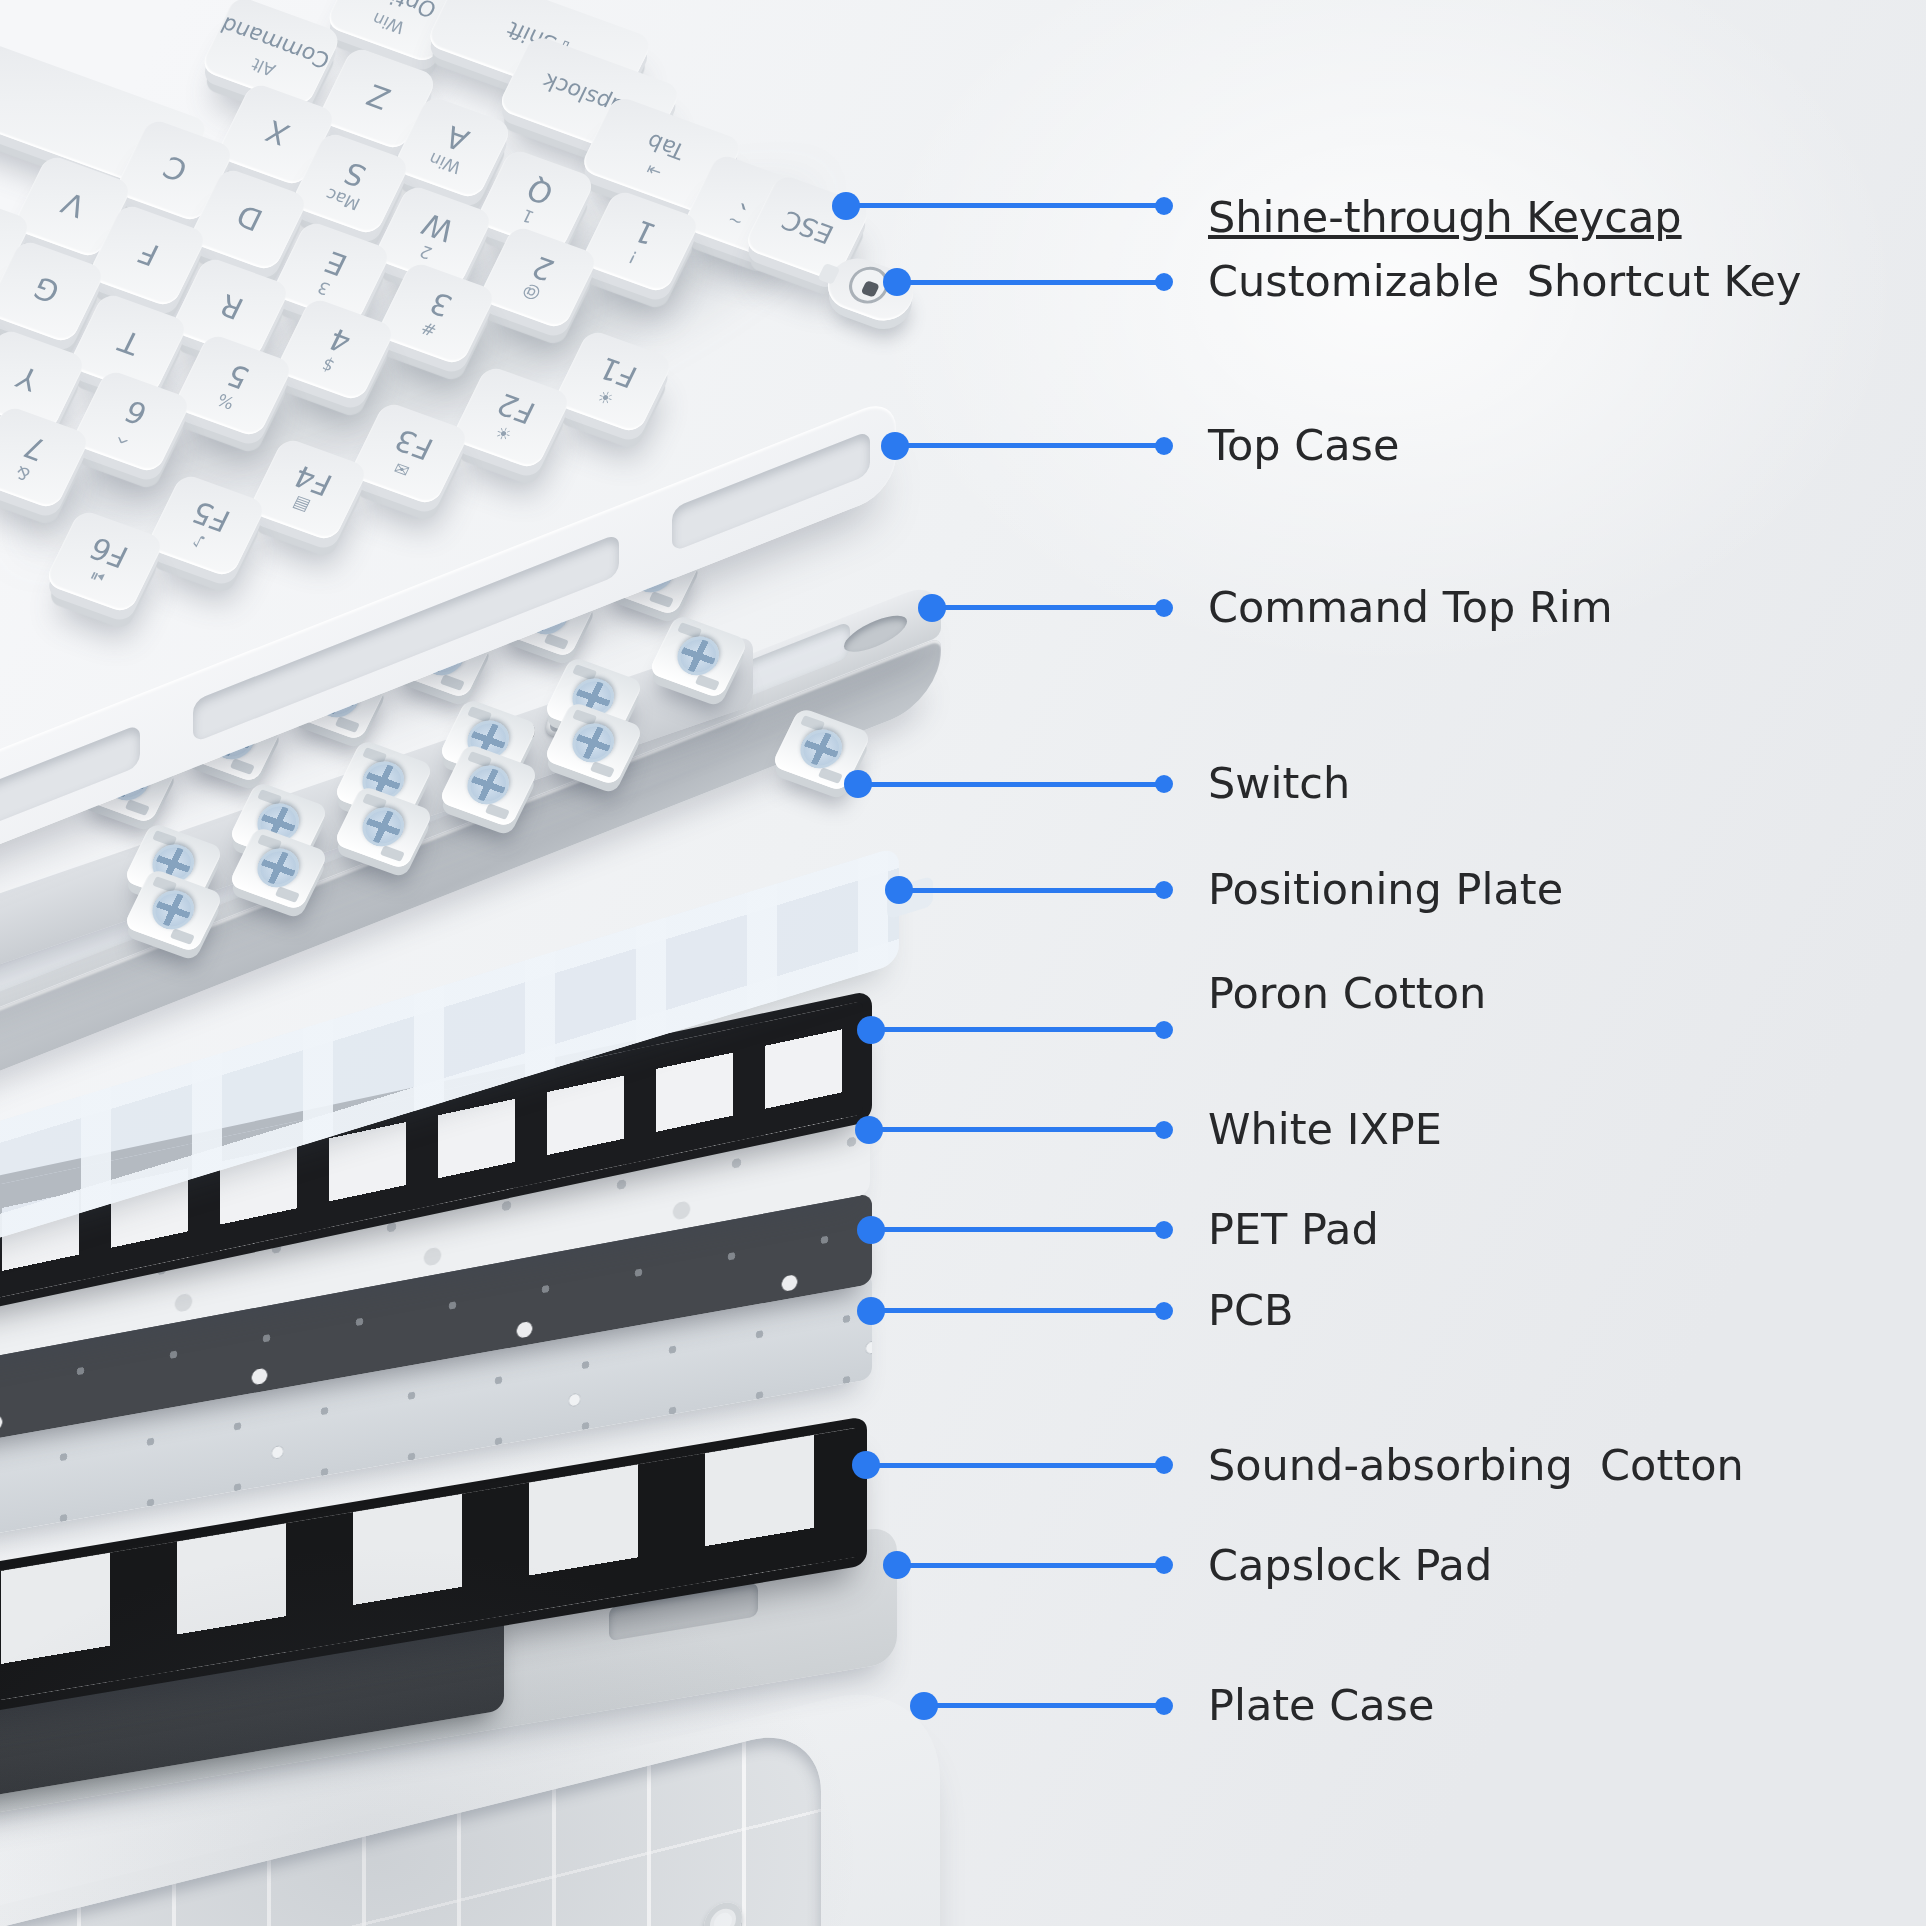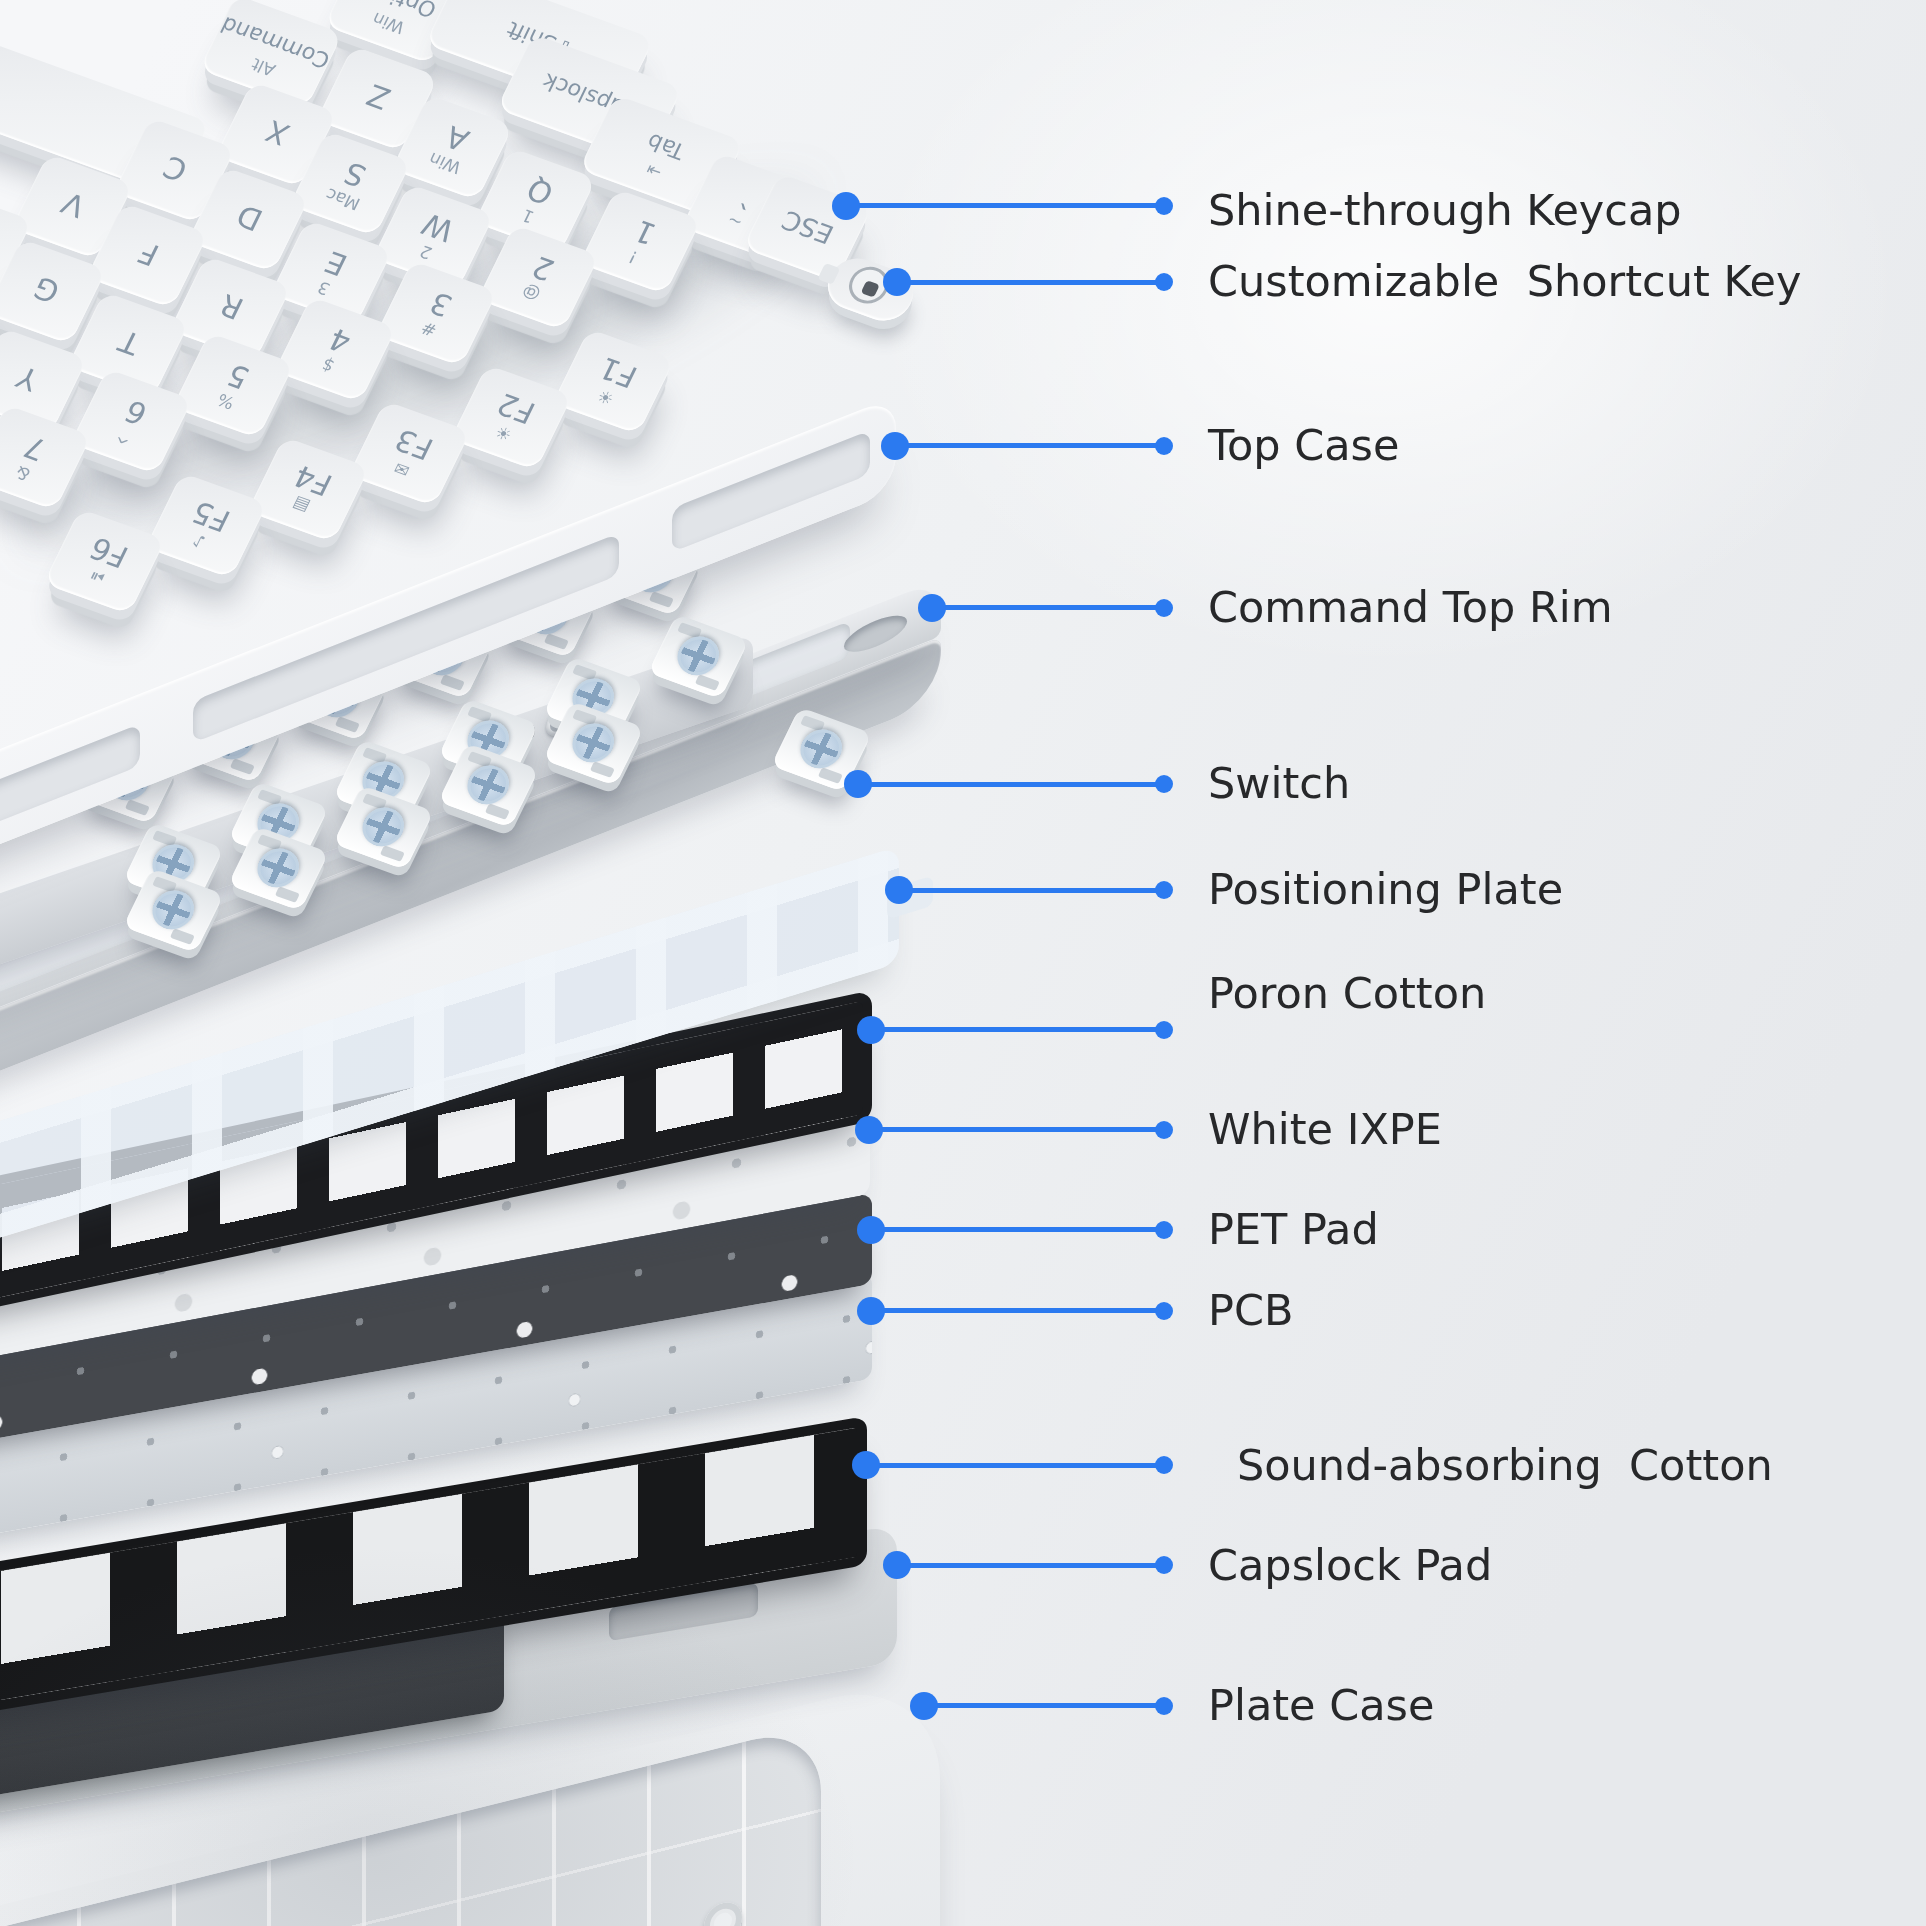--- a/index.html
+++ b/index.html
@@ -435,21 +435,21 @@
   <div class="shortcut-key">
     <span class="ring"></span>
     <span class="glyph"></span>
     <span class="clip"></span>
   </div>
 
   <div id="callouts">
       <div class="callout-line" style="left: 845px; top: 203px; width: 319px; background: rgb(43, 122, 240);"></div>
       <div class="dot" style="left: 832px; top: 192px; width: 28px; height: 28px; background: rgb(43, 122, 240);"></div>
       <div class="dot" style="left: 1155px; top: 197px; width: 18px; height: 18px; background: rgb(43, 122, 240);"></div>
-      <div class="callout-label" style="top: 183px;">Shine-through Keycap</div>
+      <div class="callout-label" style="top: 190px; text-decoration: underline;">Shine-through Keycap</div>
       <div class="callout-line" style="left: 897px; top: 280px; width: 267px; background: rgb(43, 122, 240);"></div>
       <div class="dot" style="left: 883px; top: 268px; width: 28px; height: 28px; background: rgb(43, 122, 240);"></div>
       <div class="dot" style="left: 1155px; top: 273px; width: 18px; height: 18px; background: rgb(43, 122, 240);"></div>
       <div class="callout-label" style="top: 254px;">Customizable  Shortcut Key</div>
       <div class="callout-line" style="left: 895px; top: 443px; width: 269px; background: rgb(43, 122, 240);"></div>
       <div class="dot" style="left: 881px; top: 432px; width: 28px; height: 28px; background: rgb(43, 122, 240);"></div>
       <div class="dot" style="left: 1155px; top: 437px; width: 18px; height: 18px; background: rgb(43, 122, 240);"></div>
       <div class="callout-label" style="top: 418px;">Top Case</div>
       <div class="callout-line" style="left: 932px; top: 605px; width: 233px; background: rgb(43, 122, 240);"></div>
       <div class="dot" style="left: 918px; top: 594px; width: 28px; height: 28px; background: rgb(43, 122, 240);"></div>
@@ -475,21 +475,21 @@
       <div class="dot" style="left: 857px; top: 1216px; width: 28px; height: 28px; background: rgb(43, 122, 240);"></div>
       <div class="dot" style="left: 1155px; top: 1221px; width: 18px; height: 18px; background: rgb(43, 122, 240);"></div>
       <div class="callout-label" style="top: 1202px; text-align: center;">PET Pad</div>
       <div class="callout-line" style="left: 871px; top: 1308px; width: 293px; background: rgb(43, 122, 240);"></div>
       <div class="dot" style="left: 857px; top: 1297px; width: 28px; height: 28px; background: rgb(43, 122, 240);"></div>
       <div class="dot" style="left: 1155px; top: 1302px; width: 18px; height: 18px; background: rgb(43, 122, 240);"></div>
       <div class="callout-label" style="top: 1283px;">PCB</div>
       <div class="callout-line" style="left: 866px; top: 1463px; width: 298px; background: rgb(43, 122, 240);"></div>
       <div class="dot" style="left: 852px; top: 1451px; width: 28px; height: 28px; background: rgb(43, 122, 240);"></div>
       <div class="dot" style="left: 1155px; top: 1456px; width: 18px; height: 18px; background: rgb(43, 122, 240);"></div>
-      <div class="callout-label" style="top: 1438px; margin-left: 29px;">Sound-absorbing  Cotton</div>
+      <div class="callout-label" style="top: 1438px;">Sound-absorbing  Cotton</div>
       <div class="callout-line" style="left: 897px; top: 1563px; width: 267px; background: rgb(43, 122, 240);"></div>
       <div class="dot" style="left: 883px; top: 1551px; width: 28px; height: 28px; background: rgb(43, 122, 240);"></div>
       <div class="dot" style="left: 1155px; top: 1556px; width: 18px; height: 18px; background: rgb(43, 122, 240);"></div>
       <div class="callout-label" style="top: 1538px;">Capslock Pad</div>
       <div class="callout-line" style="left: 924px; top: 1703px; width: 241px; background: rgb(43, 122, 240);"></div>
       <div class="dot" style="left: 910px; top: 1692px; width: 28px; height: 28px; background: rgb(43, 122, 240);"></div>
       <div class="dot" style="left: 1155px; top: 1697px; width: 18px; height: 18px; background: rgb(43, 122, 240);"></div>
       <div class="callout-label" style="top: 1678px;">Plate Case</div>
     </div>
 </div>

